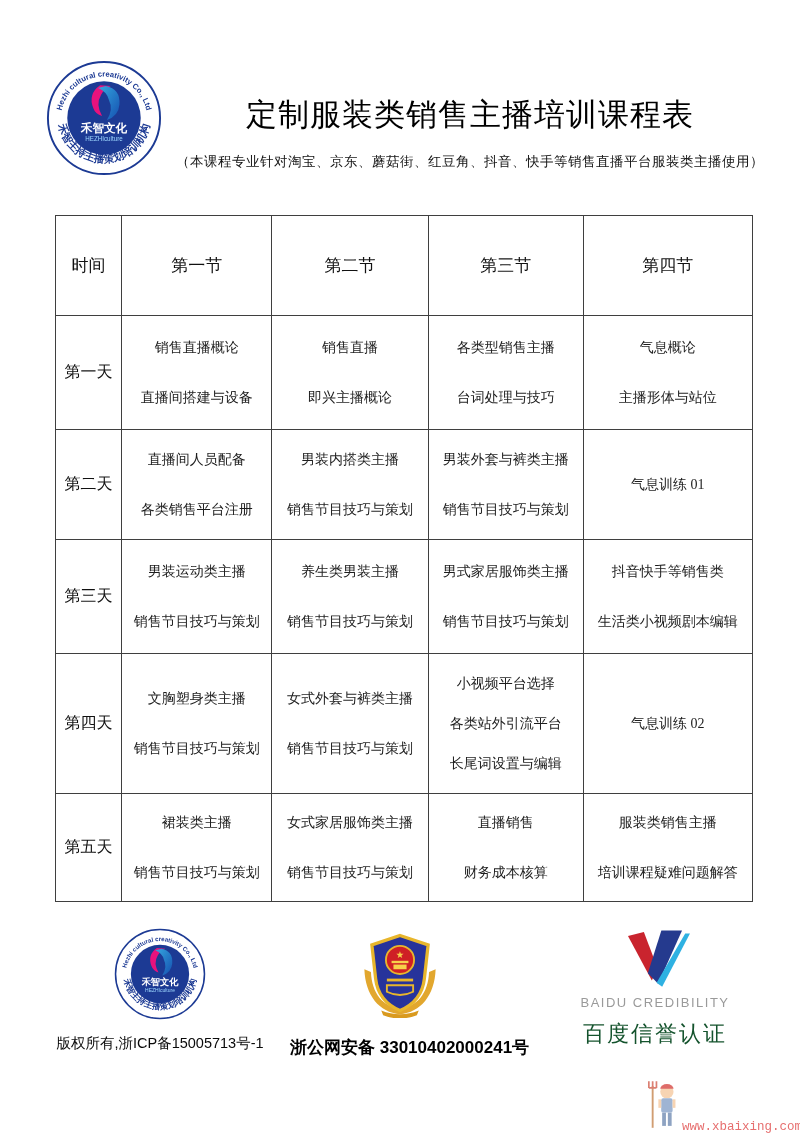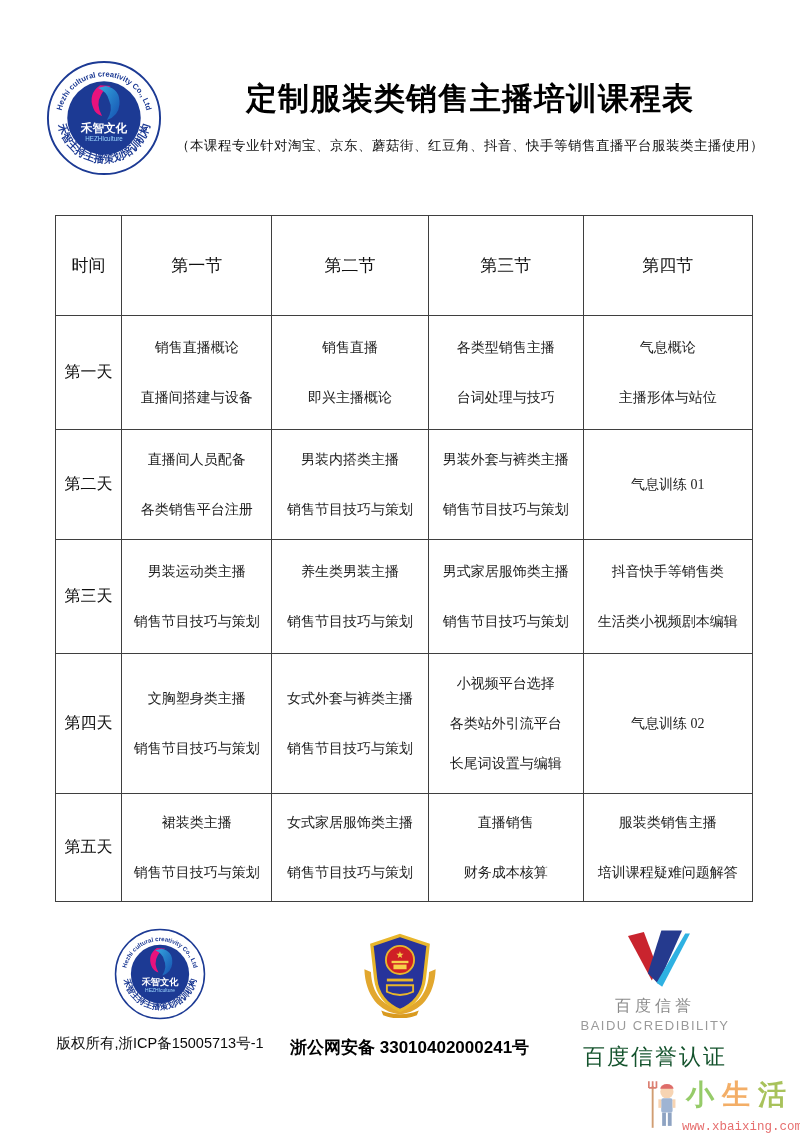--- a/index.html
+++ b/index.html
@@ -6,21 +6,21 @@
   .page {
     position:relative; width:800px; height:1142px; margin:0 auto;
     background:#ffffff; overflow:hidden;
     font-family:"Liberation Serif", serif; color:#1d1d1d;
   }
 
   
   .header { position:absolute; left:0; top:0; width:800px; height:200px; }
   .logo-badge { position:absolute; left:46px; top:60px; }
   .title-wrap { position:absolute; left:168px; right:28px; top:78px; text-align:center; }
-  .page-title { margin:0; font-size:31px; font-weight:bold; letter-spacing:1px; color:#000; }
+  .page-title { margin:16px; font-size:31px; font-weight:normal; letter-spacing:1px; color:#000; }
   .page-subtitle { margin:17px 0 0 0; font-size:13.5px; color:#141414; letter-spacing:0.5px; }
 
   
   table.course { position:absolute; left:55px; top:215px; width:698px;
     border-collapse:collapse; table-layout:fixed; }
   table.course th, table.course td { border:1.6px solid #3f3f3f; padding:0; text-align:center; vertical-align:middle; }
   table.course th { font-size:17px; font-weight:normal; color:#111; }
   td.day { font-size:16px; color:#111; }
   .cell { display:flex; flex-direction:column; justify-content:center; align-items:center; gap:32px; }
   .cell-tight { gap:22px; }
@@ -281,37 +281,33 @@
       </svg>
       <div class="f-police">浙公网安备 33010402000241号</div>
     </div>
 
     <div class="f-col f-col-right">
       <svg width="80" height="62" viewBox="0 0 100 78">
         <polygon points="16,10 36,5 53,50 46,66" fill="#c9242e"></polygon>
         <polygon points="58,3 84,3 54,70 41,57" fill="#253a8e"></polygon>
         <polygon points="88,7 94,7 59,74 52,69" fill="#2eb1e2"></polygon>
       </svg>
-      <div class="baidu-cn">百度信誉</div>
       <div class="baidu-en">BAIDU CREDIBILITY</div>
       <div class="baidu-cert">百度信誉认证</div>
     </div>
   </div>
 
   <div class="watermark">
     <svg class="wm-farmer" width="38" height="58" viewBox="0 0 40 60">
       <line x1="7" y1="10" x2="7" y2="54" stroke="#c98c5a" stroke-width="2"></line>
       <path d="M3,12 h8 M3,5 v7 M7,5 v7 M11,5 v7" stroke="#d56a5a" stroke-width="1.8" fill="none"></path>
       <circle cx="22" cy="16" r="7" fill="#f6cda6"></circle>
       <path d="M15,13 a7,5 0 0 1 14,0 z" fill="#d9534f"></path>
       <rect x="16" y="23" width="12" height="15" rx="2" fill="#8fa8cc"></rect>
       <rect x="17" y="38" width="4" height="14" fill="#7b94b8"></rect>
       <rect x="23" y="38" width="4" height="14" fill="#7b94b8"></rect>
       <rect x="13" y="24" width="3" height="9" fill="#f6cda6"></rect>
       <rect x="28" y="24" width="3" height="9" fill="#f6cda6"></rect>
     </svg>
-    <div class="wm-chars">
-      <span class="wm-c0">小</span><span class="wm-c1">生</span><span class="wm-c2">活</span>
-    </div>
     <div class="wm-url">www.xbaixing.com</div>
   </div>
 
 </div>
 
 </body></html>

